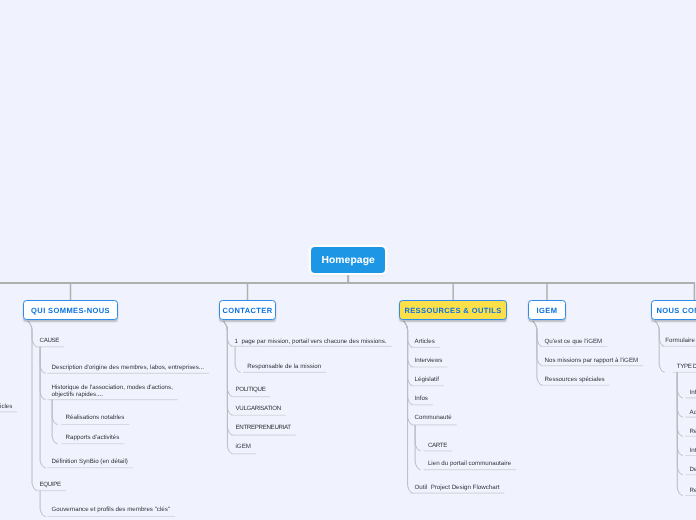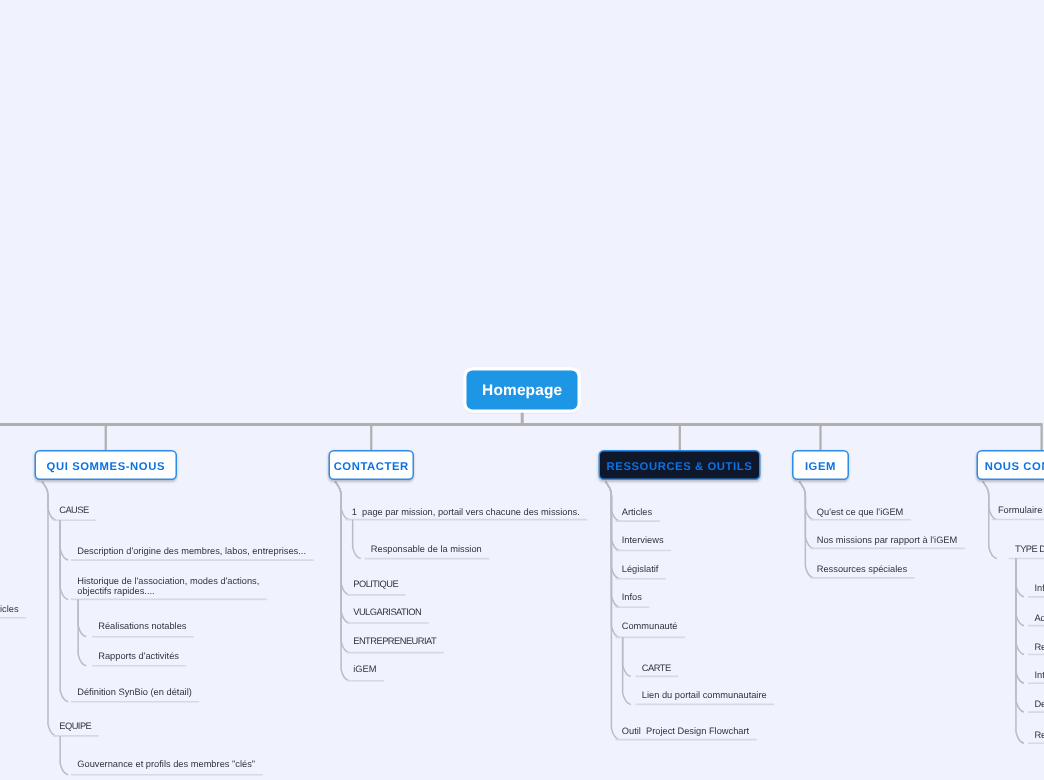--- a/index.html
+++ b/index.html
@@ -96,21 +96,21 @@
       <path d="M685.4 455.5 H726.94375" stroke="#d6d9e1" stroke-width="1.1" fill="none"></path>
       <path d="M677.3000000000001 372.3 L677.3000000000001 467.2 C678.2 470.8 679.3000000000001 474.09999999999997 682.7 474.7" stroke="#b9bcc4" stroke-width="1" fill="none"></path>
       <path d="M685.4 474.7 H745.50625" stroke="#d6d9e1" stroke-width="1.1" fill="none"></path>
       <path d="M677.3000000000001 372.3 L677.3000000000001 488 C678.2 491.6 679.3000000000001 494.9 682.7 495.5" stroke="#b9bcc4" stroke-width="1" fill="none"></path>
       <path d="M685.4 495.5 H713.178125" stroke="#d6d9e1" stroke-width="1.1" fill="none"></path>
       <path d="M-12.100000000000001 411.8 H17.396875" stroke="#d6d9e1" stroke-width="1.1" fill="none"></path>
     </svg>
 <div class="root-node" style="left: 311.3px; top: 247.4px; width: 73.7px; height: 25.3px; background: rgb(30, 150, 230); color: rgb(255, 255, 255);">Homepage</div>
     <div class="l1-node" style="left: 23.3px; top: 300.1px; width: 94.5px; height: 19.9px; border-color: rgb(47, 140, 232); color: rgb(11, 114, 228); background: rgb(255, 255, 255);">QUI SOMMES-NOUS</div>
     <div class="l1-node" style="left: 218.7px; top: 300.1px; width: 57.6px; height: 19.9px; border-color: rgb(47, 140, 232); color: rgb(11, 114, 228); background: rgb(255, 255, 255);">CONTACTER</div>
-    <div class="l1-node" style="left: 398.9px; top: 300.1px; width: 108.2px; height: 19.9px; border-color: rgb(47, 140, 232); color: rgb(11, 114, 228); background: #0f172a;">RESSOURCES &amp; OUTILS</div>
+    <div class="l1-node" style="left: 398.9px; top: 300.1px; width: 108.2px; height: 19.9px; border-color: rgb(47, 140, 232); color: rgb(11, 114, 228); background: #fde047;">RESSOURCES &amp; OUTILS</div>
     <div class="l1-node" style="left: 528.2px; top: 300.1px; width: 37.6px; height: 19.9px; border-color: rgb(47, 140, 232); color: rgb(11, 114, 228); background: rgb(255, 255, 255);">IGEM</div>
     <div class="l1-node" style="left: 650.5px; top: 300.1px; width: 87.8px; height: 19.9px; border-color: rgb(47, 140, 232); color: rgb(11, 114, 228); background: rgb(255, 255, 255);">NOUS CONTACTER</div>
     <div class="leaf caps" style="left: 39.5px; top: 337.3px; color: rgb(49, 52, 59);">CAUSE</div>
     <div class="leaf" style="left: 51.5px; top: 364.1px; color: rgb(49, 52, 59);">Description d'origine des membres, labos, entreprises...</div>
     <div class="leaf" style="left: 51.5px; top: 383.8px; color: rgb(49, 52, 59);">Historique de l'association, modes d'actions,
 objectifs rapides....</div>
     <div class="leaf" style="left: 65.5px; top: 414.4px; color: rgb(49, 52, 59);">Réalisations notables</div>
     <div class="leaf" style="left: 65.5px; top: 434px; color: rgb(49, 52, 59);">Rapports d'activités</div>
     <div class="leaf" style="left: 51.5px; top: 458.3px; color: rgb(49, 52, 59);">Définition SynBio (en détail)</div>
     <div class="leaf caps" style="left: 39.5px; top: 480.8px; color: rgb(49, 52, 59);">EQUIPE</div>

